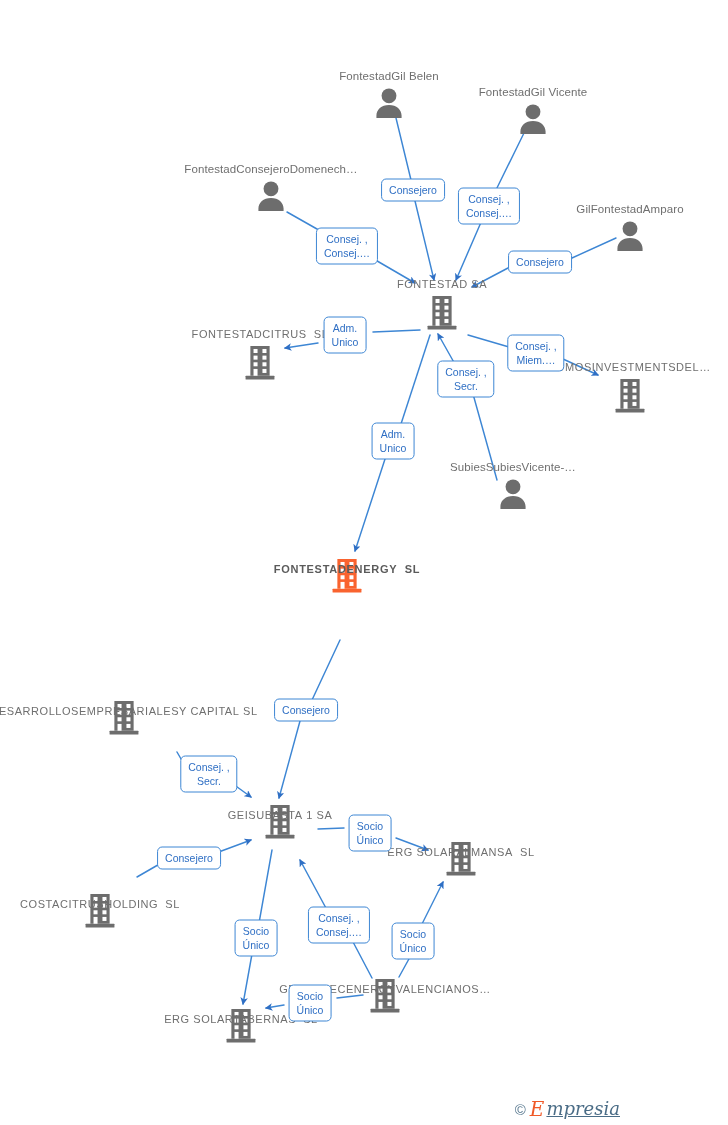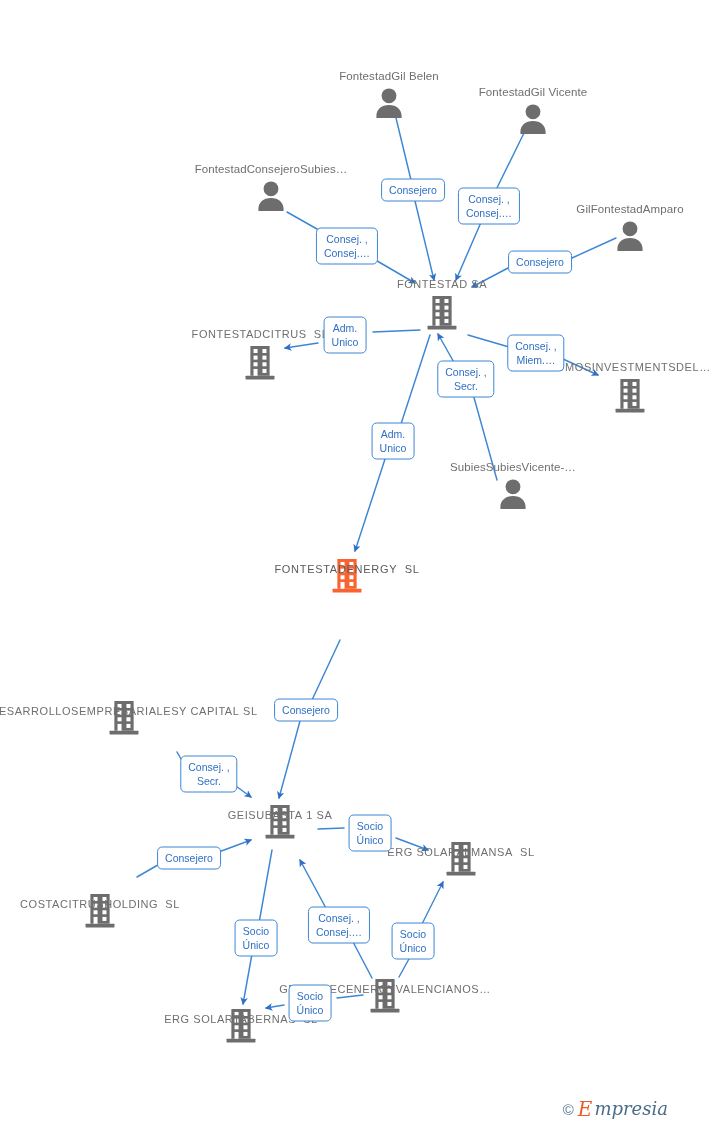--- a/index.html
+++ b/index.html
@@ -2,40 +2,40 @@
 <html><head>
 <meta charset="utf-8">
 <title>Empresia corporate network diagram</title>
 <style>
   html,body{margin:0;padding:0;background:#ffffff;}
   body{
     width:728px;height:1125px;position:relative;overflow:hidden;
     font-family:"Liberation Sans", sans-serif;
     -webkit-font-smoothing:antialiased;
   }
-  #canvas{position:absolute;inset:0;width:628px;height:1125px;padding-left:48px;}
+  #canvas{position:absolute;inset:0;width:628px;height:1125px;}
   svg#edges{position:absolute;left:0;top:0;width:728px;height:1125px;pointer-events:none;}
 
   
   .node{position:absolute;width:0;height:0;}
   .node .glyph{
     position:absolute;left:50%;top:0;transform:translateX(-50%);
     display:block;line-height:0;
   }
   .node .caption{
     position:absolute;left:50%;transform:translateX(-50%);
     text-align:center;white-space:nowrap;
     color:#6f6f6f;font-size:11.5px;line-height:15.5px;
     letter-spacing:.2px;
   }
   .node.below .caption{top:100%;margin-top:3px;}
   .node.above .caption{bottom:100%;margin-bottom:3px;}
   .node.company .caption{font-size:11px;letter-spacing:.55px;text-align:center;}
   .node.person .caption{font-size:11.5px;letter-spacing:.1px;}
-  .node.focus .caption{color:#5b5b5b;font-weight:normal;letter-spacing:.7px;}
+  .node.focus .caption{color:#5b5b5b;font-weight:bold;letter-spacing:.7px;}
 
   
   .chip{
     position:absolute;
     border:1.3px solid #3d86d4;border-radius:5px;background:#ffffff;
     color:#2f6fc4;font-size:10.5px;line-height:14px;
     text-align:center;white-space:nowrap;
     padding:3px 7px 4px 7px;
     box-sizing:border-box;
     transform:translate(-50%,-50%);
@@ -50,20 +50,21 @@
   }
   #watermark .mk-c{font-size:15px;color:#58788f;}
   #watermark .mk-e{
     color:#f05a28;font-family:"DejaVu Serif", serif;
     font-style:italic;font-size:20px;line-height:20px;
   }
   #watermark .mk-rest{
     color:#4a6c86;font-family:"DejaVu Serif", serif;
     font-style:italic;font-size:18px;line-height:18px;
     margin-left:-2px;
+    text-decoration:underline;
   }
 </style>
 </head>
 <body>
 
 <div id="canvas">
 
   <svg id="edges" viewBox="0 0 728 1125" xmlns="http://www.w3.org/2000/svg">
     <defs>
       <marker id="arrowHead" viewBox="0 0 10 10" refX="8.5" refY="5" markerWidth="5.2" markerHeight="5.2" orient="auto-start-reverse">
@@ -125,21 +126,21 @@
           </svg></span>
         <span class="caption"><span>Fontestad</span><span>Gil&nbsp;Vicente</span></span>
       </div>
       <div class="node person above" style="left: 271px; top: 180.5px;">
         <span class="glyph"><svg width="33" height="31" viewBox="0 0 32 30" xmlns="http://www.w3.org/2000/svg" aria-hidden="true">
             <g fill="#6d6d6d">
               <circle cx="16" cy="7.6" r="7.2"></circle>
               <path d="M16 16.4c-7.4 0-12.2 4.6-12.2 10.2 0 1.6 0 2.4 0 2.4h24.4s0-0.8 0-2.4c0-5.6-4.8-10.2-12.2-10.2z"></path>
             </g>
           </svg></span>
-        <span class="caption"><span>Fontestad</span><span>Consejero</span><span>Subies…</span></span>
+        <span class="caption"><span>Fontestad</span><span>Consejero</span><span>Domenech…</span></span>
       </div>
       <div class="node person above" style="left: 630px; top: 220.5px;">
         <span class="glyph"><svg width="33" height="31" viewBox="0 0 32 30" xmlns="http://www.w3.org/2000/svg" aria-hidden="true">
             <g fill="#6d6d6d">
               <circle cx="16" cy="7.6" r="7.2"></circle>
               <path d="M16 16.4c-7.4 0-12.2 4.6-12.2 10.2 0 1.6 0 2.4 0 2.4h24.4s0-0.8 0-2.4c0-5.6-4.8-10.2-12.2-10.2z"></path>
             </g>
           </svg></span>
         <span class="caption"><span>Gil</span><span>Fontestad</span><span>Amparo</span></span>
       </div>

